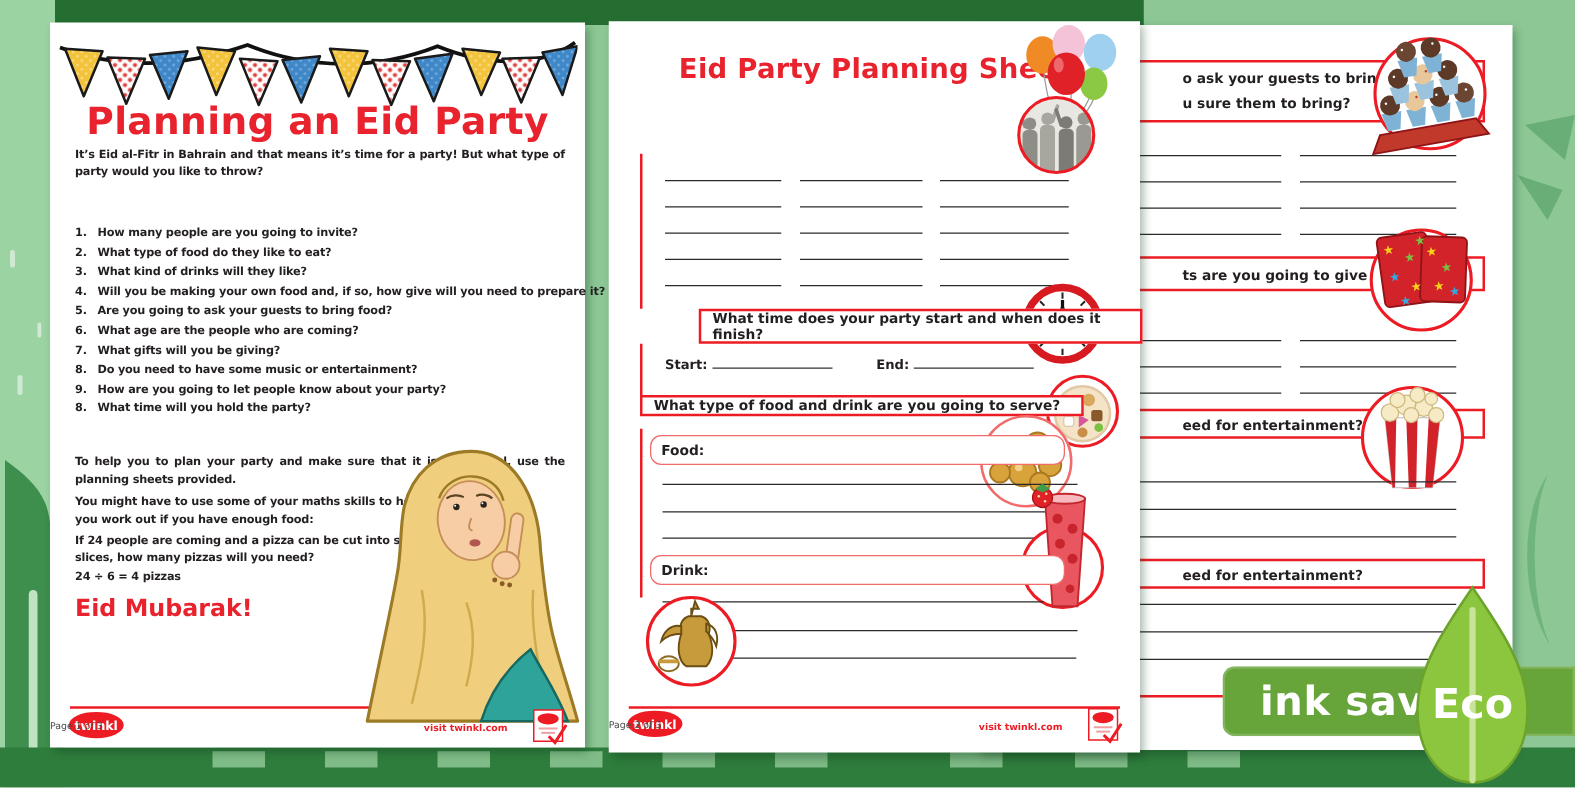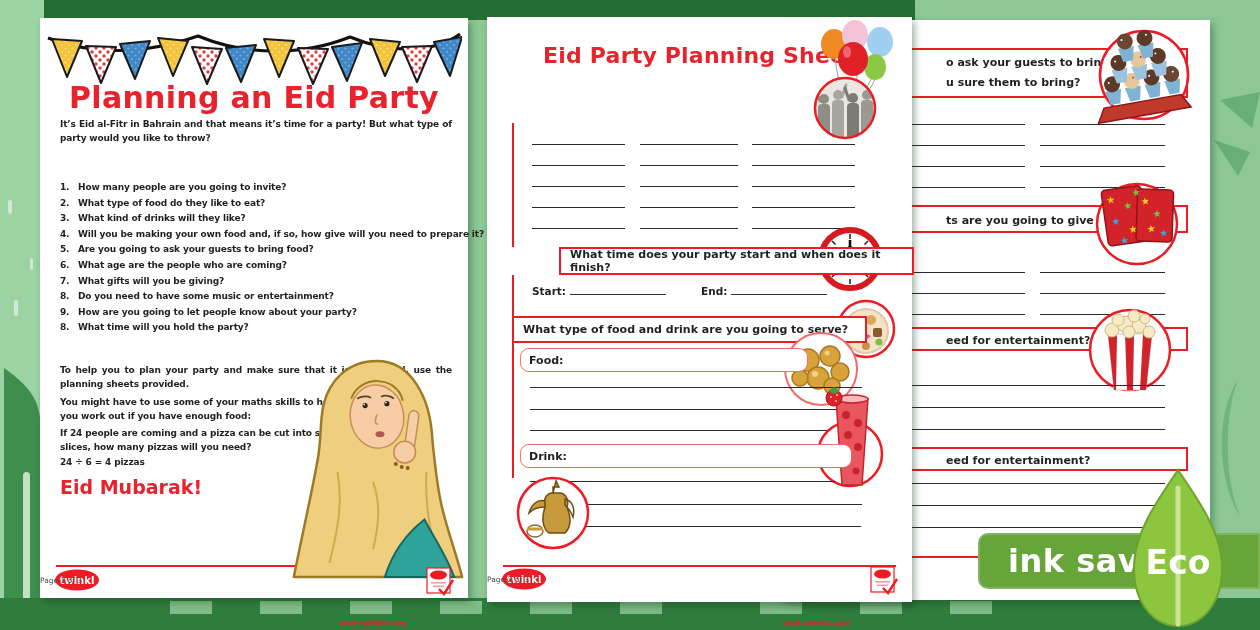--- a/index.html
+++ b/index.html
@@ -31,21 +31,21 @@
         box-sizing:border-box;}
   .hline{position:absolute;height:0;border-bottom:1.6px solid #2a2a2a;}
   .lcol{position:absolute;}
   .lcol>div{border-bottom:1.6px solid #2a2a2a;height:20px;}
   .g21>div{height:21px;}
   .se-row{position:absolute;font-size:10.5px;font-weight:600;}
   .uline{display:inline-block;border-bottom:1.3px solid #333;height:9px;width:96px;}
 
   .footer-line{position:absolute;height:2px;background:#ed1c24;left:16px;right:16px;}
   .page-label{position:absolute;width:100%;text-align:left;font-size:7.5px;color:#4c4c4c;}
-  .visit{position:absolute;font-size:7.5px;font-weight:bold;color:#ed1c24;margin-top:41px;}
+  .visit{position:absolute;font-size:7.5px;font-weight:bold;color:#ed1c24;}
   .logo-wrap{position:absolute;}
   .circ-img{position:absolute;}
 
   .qbox3-text{position:absolute;left:134px;font-size:11px;font-weight:600;line-height:1.85;}
 
   .eco-band{position:absolute;left:978px;top:533px;width:282px;height:56px;background:#67a43a;
             border-radius:10px 0 0 10px;display:flex;align-items:center;padding-left:28px;
             box-sizing:border-box;z-index:30;border:2px solid rgba(255,255,255,.18);}
   .eco-band span{font-size:32px;font-weight:600;color:#ffffff;letter-spacing:.5px;}
   .eco-leaf{position:absolute;left:1126px;top:468px;z-index:31;}
@@ -322,41 +322,41 @@
       <circle cx="31" cy="31" r="28" fill="#fff" stroke="#ed1c24" stroke-width="2.5"></circle>
       <circle cx="31" cy="33" r="22" fill="#f5e3c8" stroke="#e0c9a6" stroke-width="2"></circle>
       <circle cx="22" cy="26" r="6" fill="#c98f4a"></circle>
         <circle cx="36" cy="22" r="5" fill="#d9a85e"></circle>
       <rect x="38" y="30" width="9" height="9" rx="2" fill="#8a5a2a"></rect>
       <rect x="16" y="35" width="8" height="8" rx="2" fill="#fff" stroke="#d9c9a8"></rect>
       <polygon points="28,34 36,38 28,44" fill="#d6569a"></polygon>
       <circle cx="31" cy="48" r="4" fill="#c98f4a"></circle>
         <circle cx="44" cy="44" r="3.5" fill="#7ac143"></circle>
     </svg>
-    <div class="qbox" style="left:25px;top:299px;width:355px;height:27px;">
+    <div class="qbox" style="left:25px;top:299px;width:355px;height:17px;">
       <span>What type of food and drink are you going to serve?</span>
     </div>
     <div class="bracket" style="left:25px;top:326px;height:135px;"></div>
     <svg class="circ-img" style="left:295px;top:313px;" width="78" height="78" viewBox="0 0 78 78">
       <circle cx="39" cy="39" r="36" fill="#fff" stroke="#f26b6b" stroke-width="2"></circle>
       <g fill="#d9a33c" stroke="#a97820" stroke-width="1.5">
         <circle cx="26" cy="30" r="11"></circle>
           <circle cx="48" cy="26" r="10"></circle>
           <circle cx="58" cy="42" r="9"></circle>
         <circle cx="36" cy="48" r="11"></circle>
           <circle cx="18" cy="48" r="8"></circle>
           <circle cx="50" cy="56" r="8"></circle>
       </g>
       <g fill="#f2d28a">
           <circle cx="23" cy="26" r="3"></circle>
           <circle cx="45" cy="23" r="2.5"></circle>
           <circle cx="33" cy="44" r="3"></circle>
         </g>
     </svg>
-    <div class="pill" style="left:33px;top:331px;width:288px;height:24px;">
+    <div class="pill" style="left:33px;top:331px;width:332px;height:24px;">
       <span>Food:</span>
     </div>
     <div class="hline" style="left:43px;top:370px;width:332px;"></div>
     <div class="hline" style="left:43px;top:392px;width:332px;"></div>
     <div class="hline" style="left:43px;top:413px;width:300px;"></div>
 
     <svg class="circ-img" style="left:325px;top:368px;" width="76" height="110" viewBox="0 0 76 110">
       <circle cx="38" cy="69" r="32" fill="#fff" stroke="#ed1c24" stroke-width="2.5"></circle>
       <polygon points="24,14 56,14 50,100 30,100" fill="#ea5660" stroke="#c1272d" stroke-width="1.5"></polygon>
       <g fill="#c8242e">

